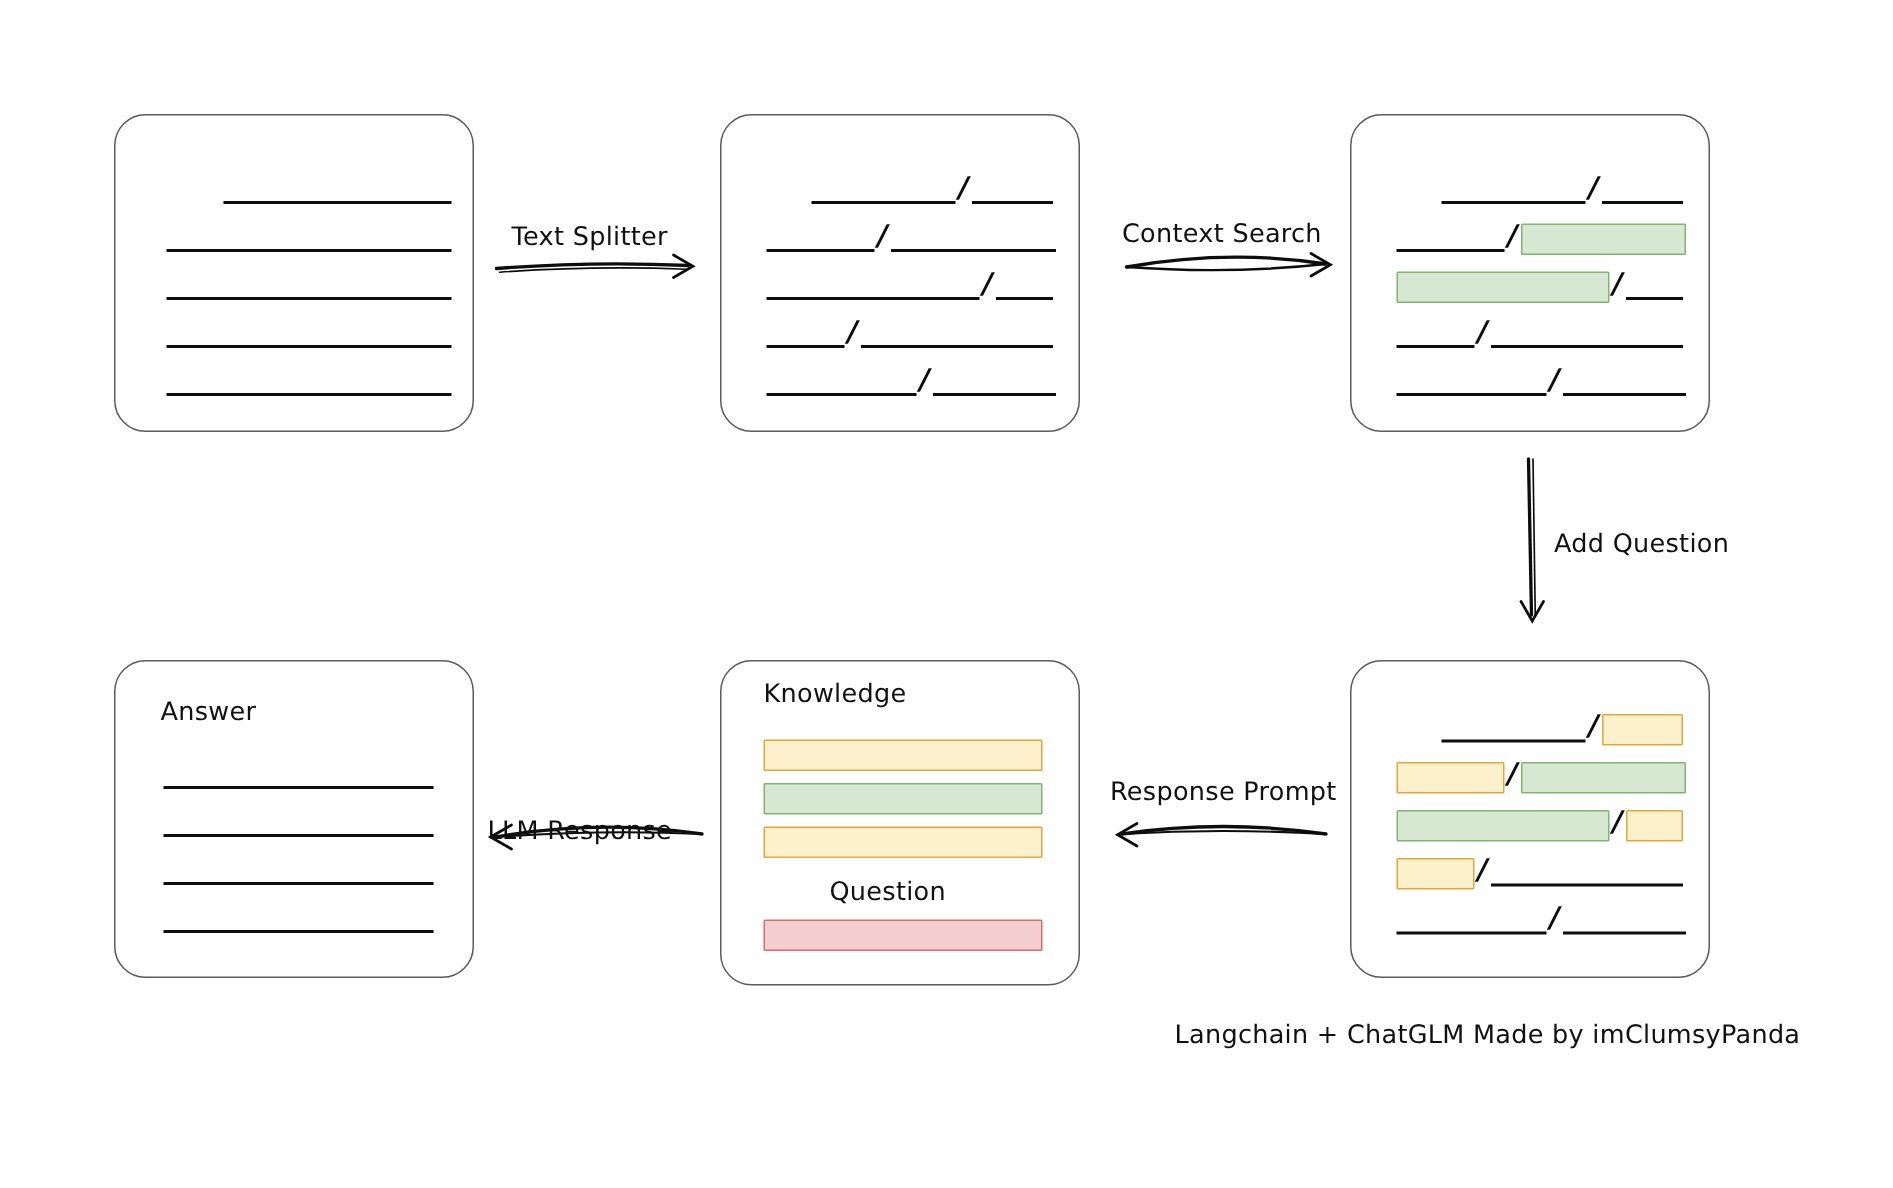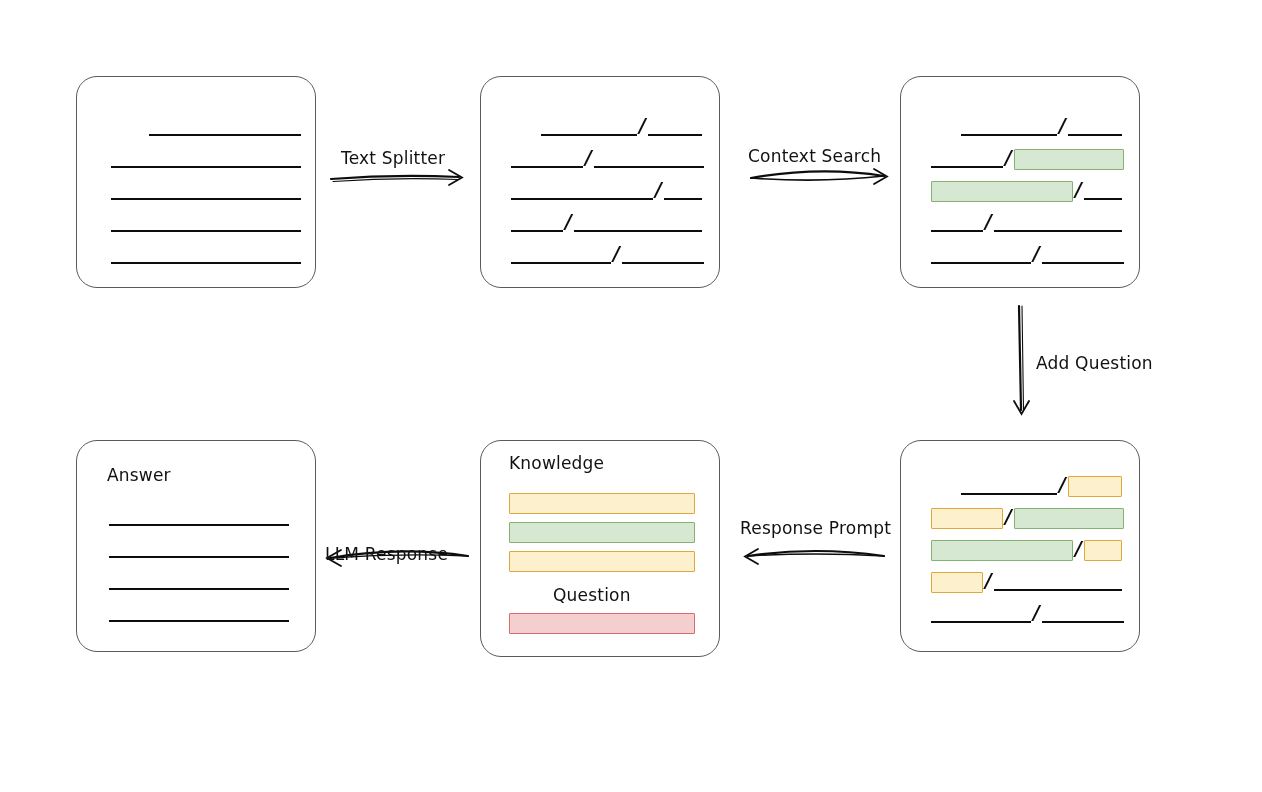--- a/index.html
+++ b/index.html
@@ -282,14 +282,15 @@
         <div class="seg-line" style="width: 180px;"></div>
       </div>
       <div class="row" style="left: 32px; top: 130px;">
         <div class="seg-line" style="width: 180px;"></div>
       </div>
       <div class="row" style="left: 32px; top: 162px;">
         <div class="seg-line" style="width: 180px;"></div>
       </div>
     </div>
 
+  <div class="footer-note" style="left:783px; top:680px;">Langchain + ChatGLM Made by imClumsyPanda</div>
 
 </div>
 
 </body></html>

